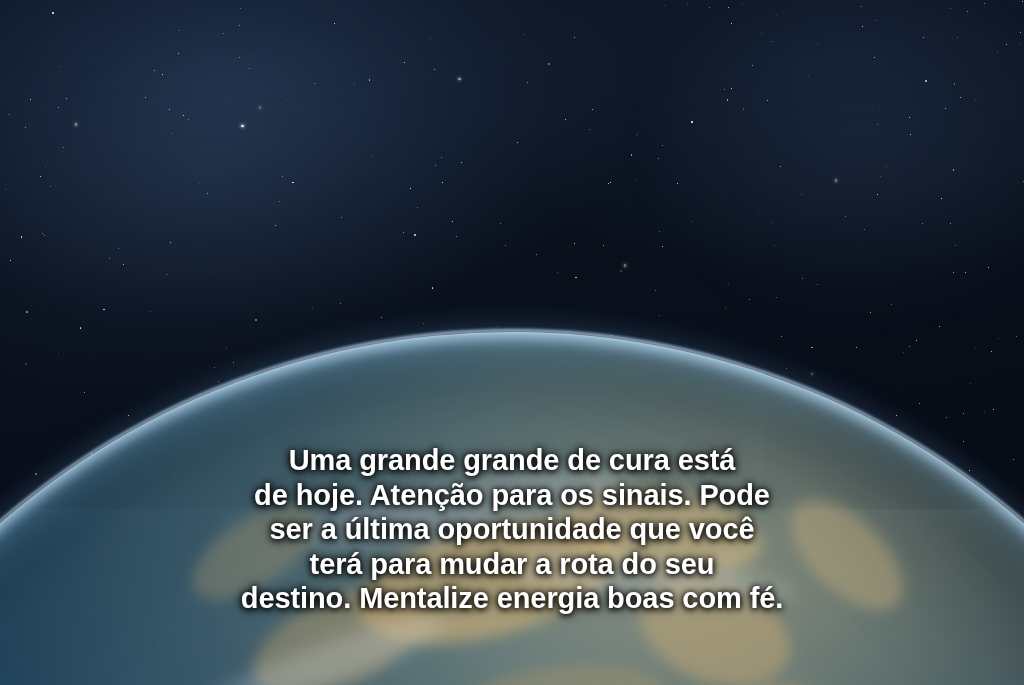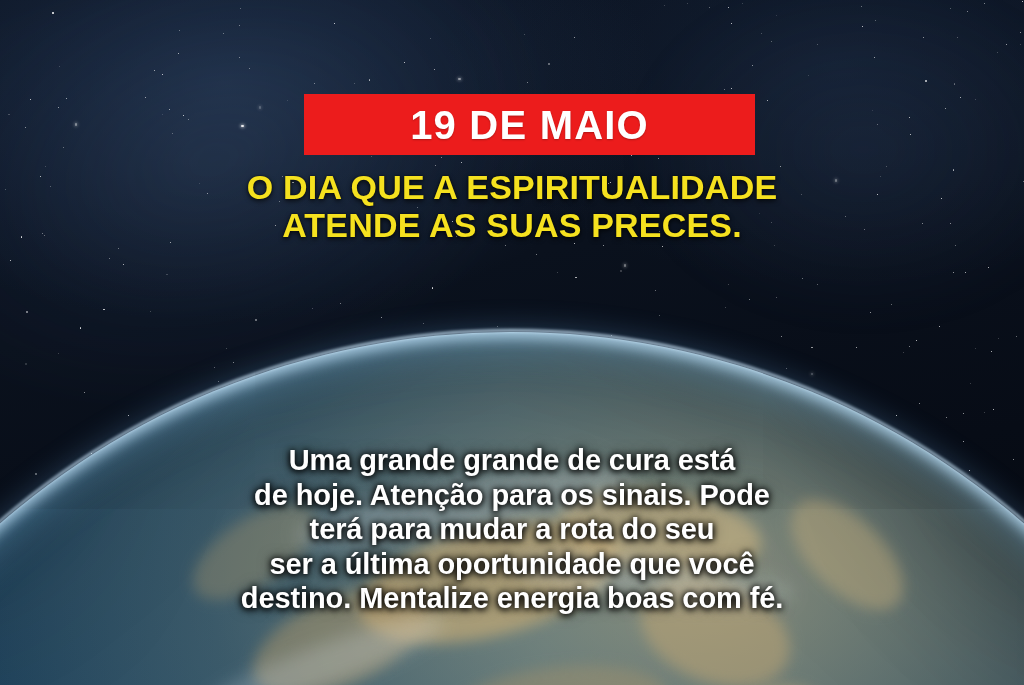--- a/index.html
+++ b/index.html
@@ -468,32 +468,25 @@
       <div class="cloud cl2"></div>
       <div class="cloud cl3"></div>
       <div class="terminator"></div>
     </div>
     <div class="limb"></div>
     <div class="limb2"></div>
   </div>
 
   <div class="content">
 
-    <div class="banner">
-      <span class="banner-text">19 DE MAIO</span>
-    </div>
-
-    <div class="headline">
-      <span class="ln">O DIA QUE A ESPIRITUALIDADE</span>
-      <span class="ln">ATENDE AS SUAS PRECES.</span>
-    </div>
+
 
     <div class="body-copy">
       <span class="ln">Uma grande grande de cura está</span>
       <span class="ln">de hoje. Atenção para os sinais. Pode</span>
+      <span class="ln">ser a última oportunidade que você</span>
       <span class="ln">terá para mudar a rota do seu</span>
-      <span class="ln">ser a última oportunidade que você</span>
       <span class="ln">destino. Mentalize energia boas com fé.</span>
     </div>
 
 
   </div>
 </div>
 
 </body></html>

